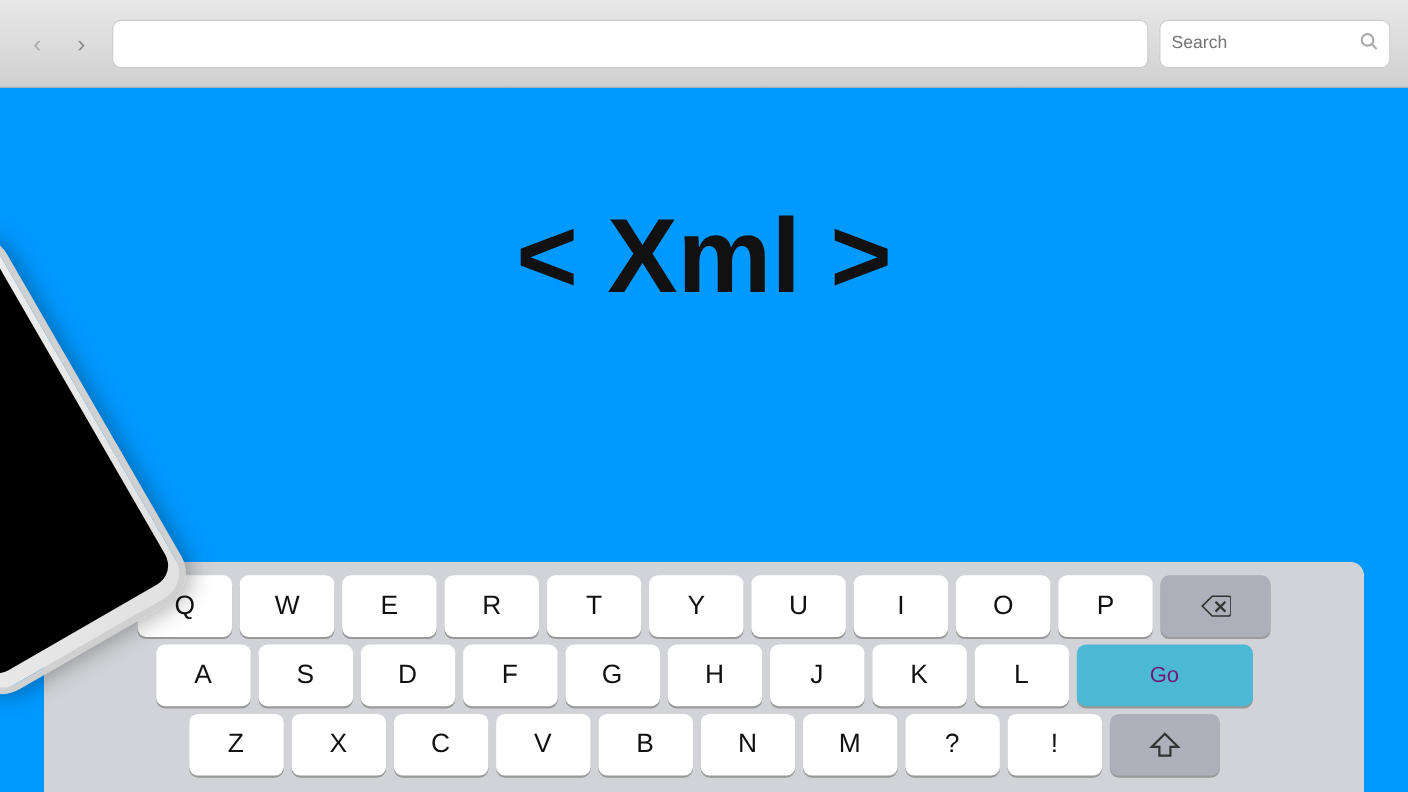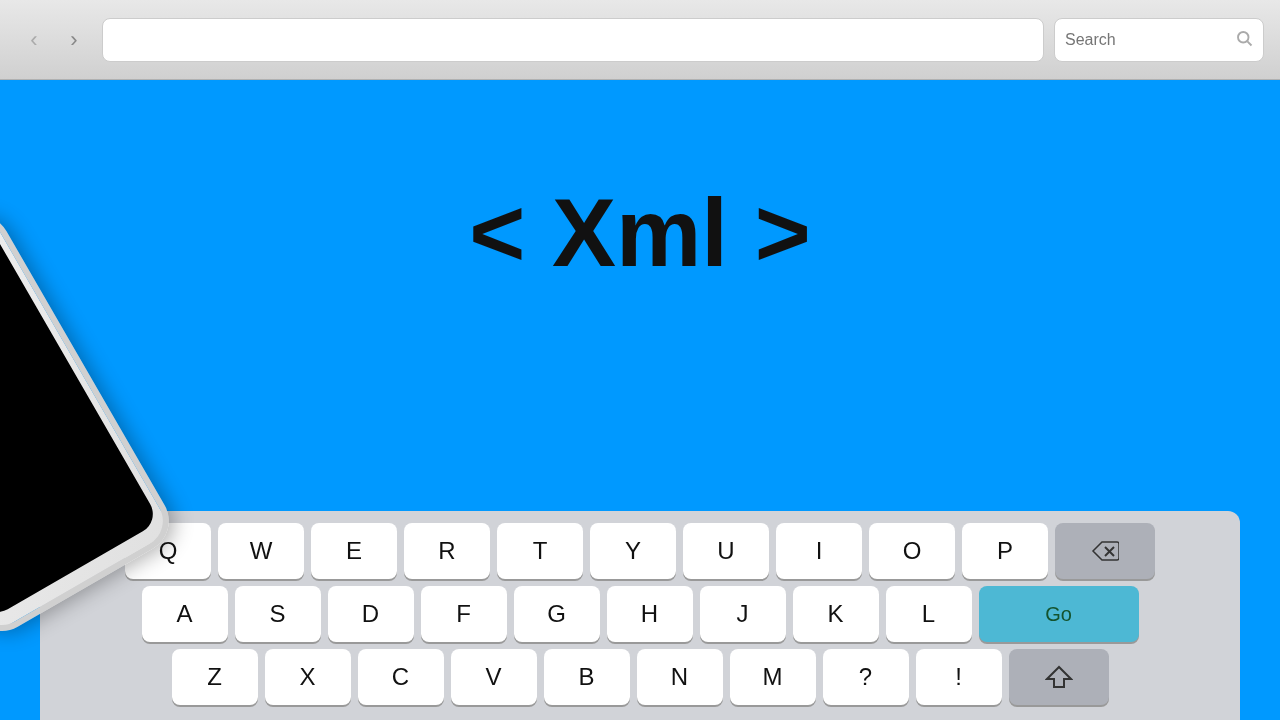--- a/index.html
+++ b/index.html
@@ -139,21 +139,21 @@
       cursor: pointer;
       display: flex;
       align-items: center;
       justify-content: center;
       box-shadow: 0 2px 0 #999;
       font-family: -apple-system, BlinkMacSystemFont, 'Helvetica Neue', Arial, sans-serif;
     }
 
     .key.go-btn {
       background: #4db8d4;
-      color: #14532d;
+      color: #701a75;
       font-size: 20px;
       min-width: 160px;
       font-weight: 500;
     }
 
     .key.backspace {
       background: #adb0b8;
       min-width: 100px;
     }
 

